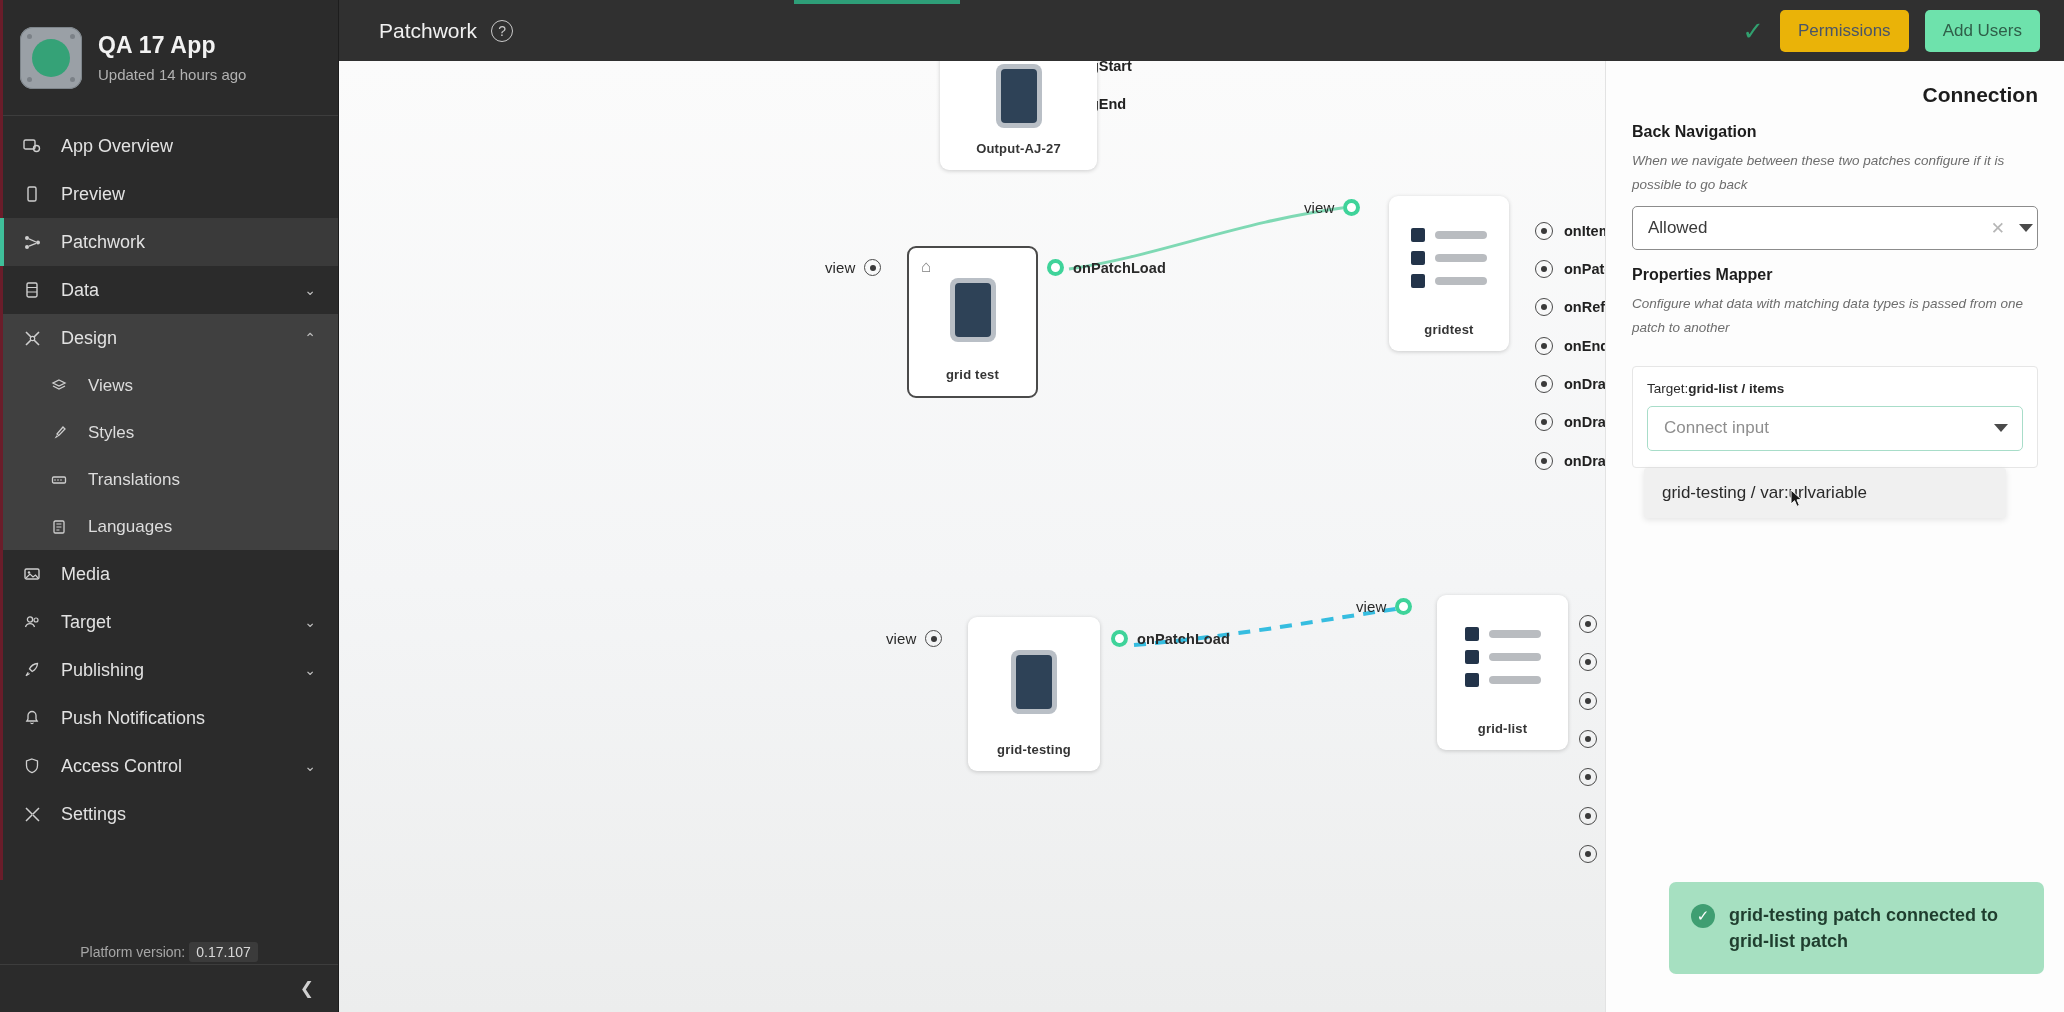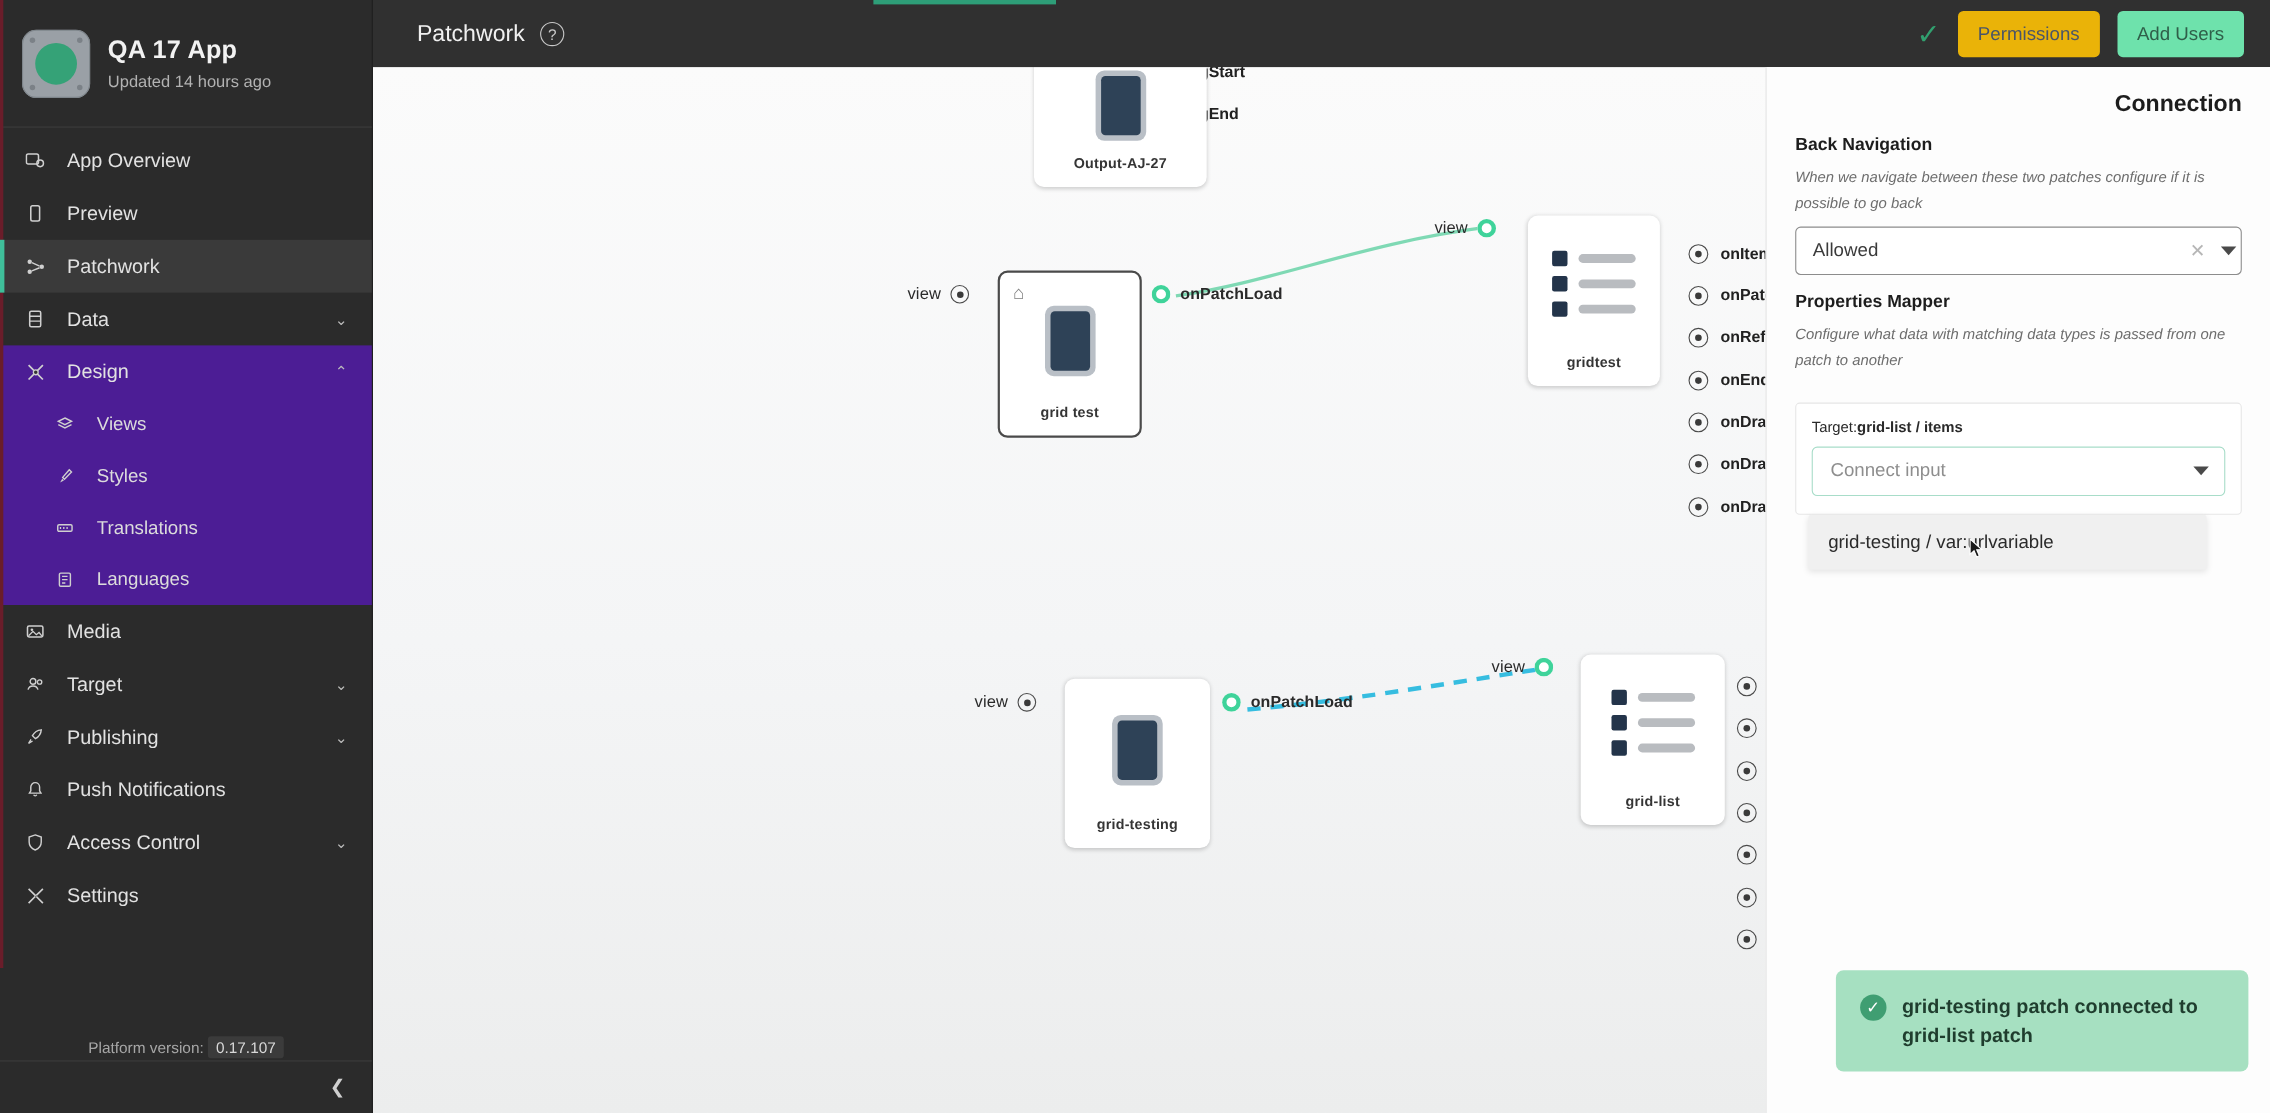--- a/index.html
+++ b/index.html
@@ -42,21 +42,21 @@
   .sb-item {
     display:flex; align-items:center; gap:18px; height:48px;
     padding: 0 22px 0 21px; font-size: 18px; color:#e2e2e2; position:relative;
     cursor: pointer;
   }
   .sb-item .ico { width:22px; height:22px; flex:none; display:flex; align-items:center; justify-content:center; color:#cfcfcf;}
   .sb-item .lbl { flex:1; }
   .sb-item .chev { color:#bdbdbd; font-size: 14px; }
   .sb-item.active { background:#3a3a3a; }
   .sb-item.active::before { content:""; position:absolute; left:0; top:0; bottom:0; width:4px; background:#3fbf9a; }
-  .sb-group { background:#4c1d95; }
+  .sb-group { background:#404040; }
   .sb-sub-item { padding-left: 48px; font-size: 17px; color:#dcdcdc; height:47px; }
   .sb-ver { position:absolute; left:0; right:0; bottom:52px; text-align:center; font-size:14px; color:#a6a6a6; }
   .sb-ver .v { background:#3b3b3b; color:#d8d8d8; padding:2px 7px; border-radius:3px; margin-left:4px;}
   .sb-foot { position:absolute; left:0; right:0; bottom:0; height:48px; border-top:1px solid #3d3d3d;
              display:flex; align-items:center; justify-content:flex-end; padding-right:24px; color:#cfcfcf; font-size:17px; }
 
   
   .header {
     position:absolute; left:339px; top:0; right:0; height:61px;
     background:#303030; display:flex; align-items:center; padding:0 24px 0 40px; z-index:30;

